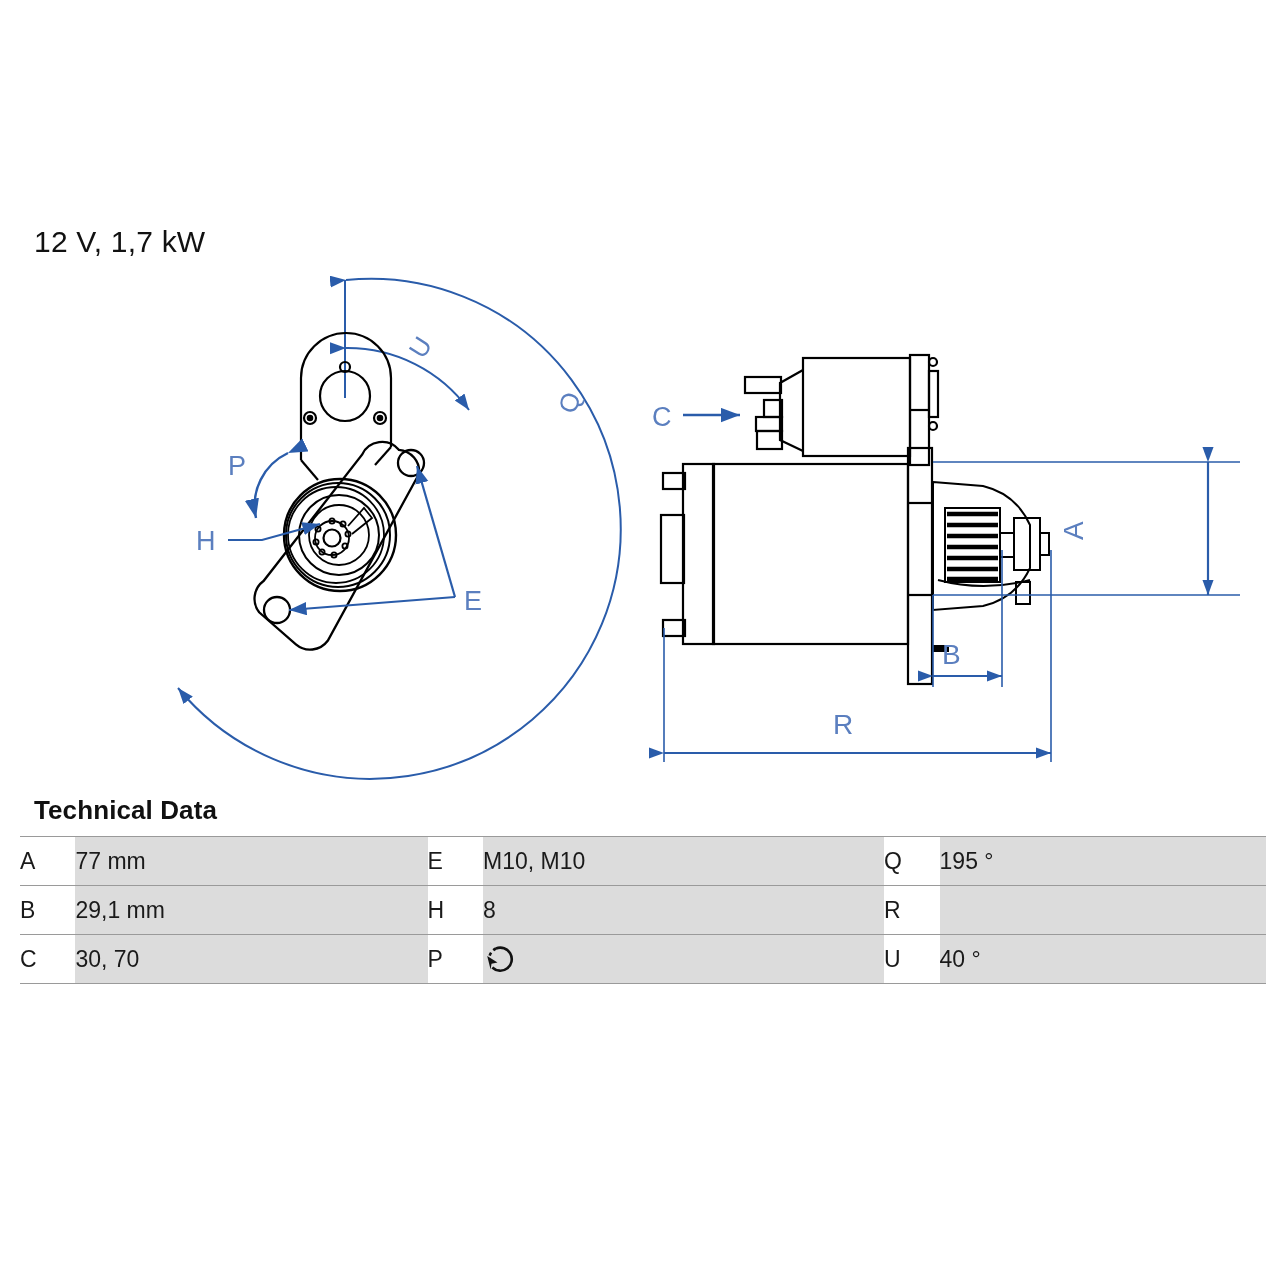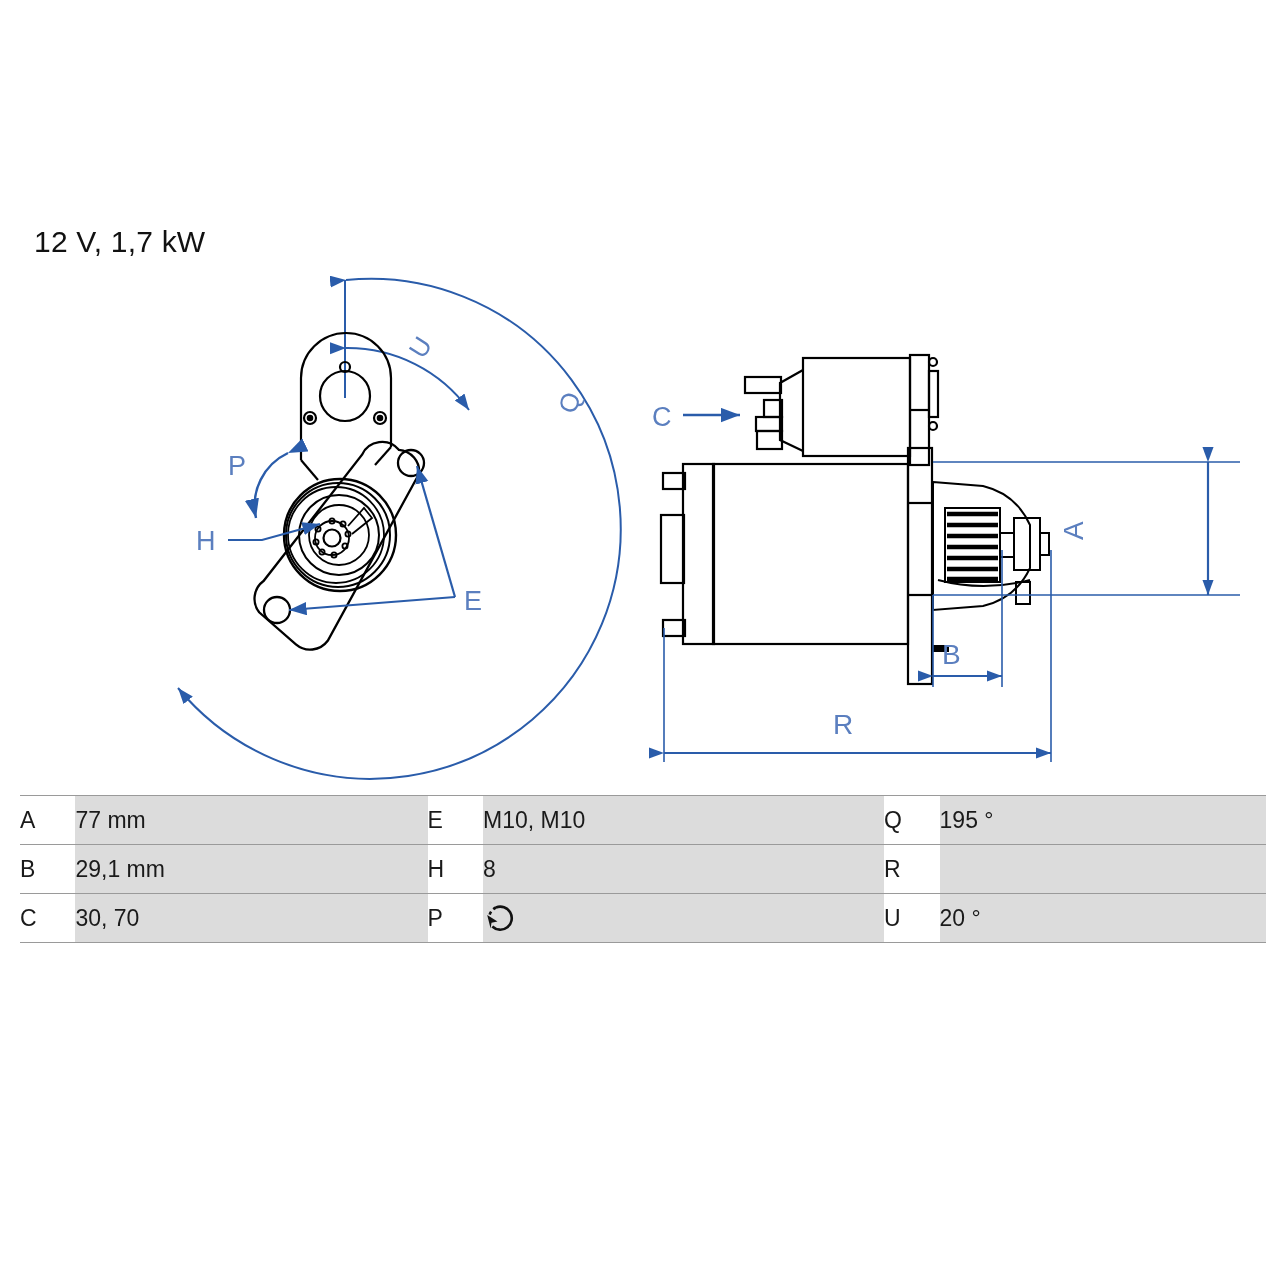--- a/index.html
+++ b/index.html
@@ -271,20 +271,21 @@
       <line x1="664" y1="378" x2="664" y2="512"></line>
       <line x1="1051" y1="300" x2="1051" y2="512"></line>
       <line x1="664" y1="503" x2="1051" y2="503" stroke-width="2.2" marker-start="url(#ahs)" marker-end="url(#ahs)"></line>
       <text x="833" y="484" font-family="Liberation Sans, sans-serif" font-size="28" fill="#5b7fbf" stroke="none">R</text>
     </g>
   </g>
 </svg>
 </div>
 
 <div id="tech-data-section">
+  <div id="tech-data-heading">Technical Data</div>
 
   <table id="tech-data-table">
     <tbody>
       <tr>
         <td class="key-cell k1">A</td>
         <td class="val-cell val-a">77 mm</td>
         <td class="key-cell">E</td>
         <td class="val-cell val-b">M10, M10</td>
         <td class="key-cell">Q</td>
         <td class="val-cell val-c">195 °</td>
@@ -304,17 +305,17 @@
         <td class="val-cell val-b">
           <span class="rot-icon-wrap">
             <svg width="34" height="34" viewBox="0 0 34 34" xmlns="http://www.w3.org/2000/svg">
               <path d="M 13,6.5 A 11.5,11.5 0 1 1 9.3,25.5" fill="none" stroke="#111111" stroke-width="2.6"></path>
               <path d="M 13,6.5 A 11.5,11.5 0 0 0 6.2,16" fill="none" stroke="#111111" stroke-width="2.6" stroke-dasharray="3.2 3.2"></path>
               <path d="M 4.2,14 L 14.5,20.5 L 8.5,21.8 L 7.6,27.5 Z" fill="#111111"></path>
             </svg>
           </span>
         </td>
         <td class="key-cell">U</td>
-        <td class="val-cell val-c">20 °</td>
+        <td class="val-cell val-c">40 °</td>
       </tr>
     </tbody>
   </table>
 </div>
 
 </body></html>

